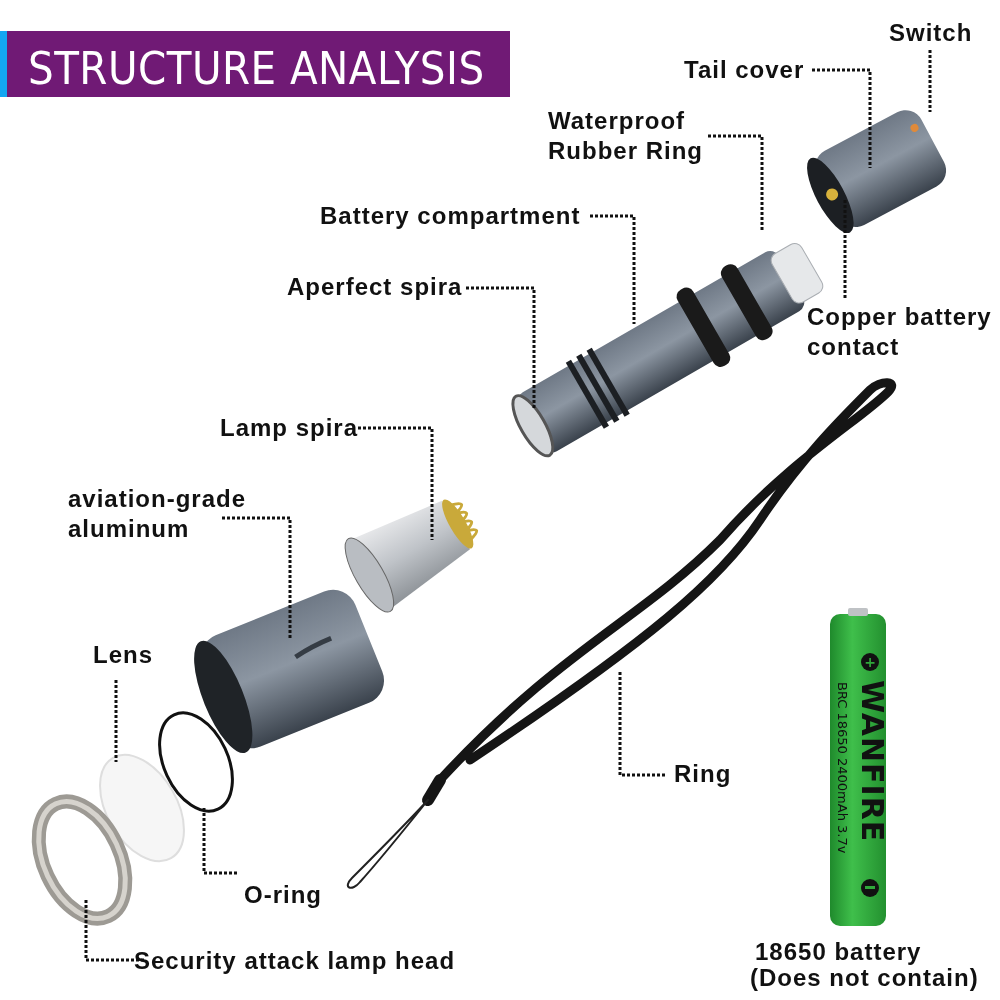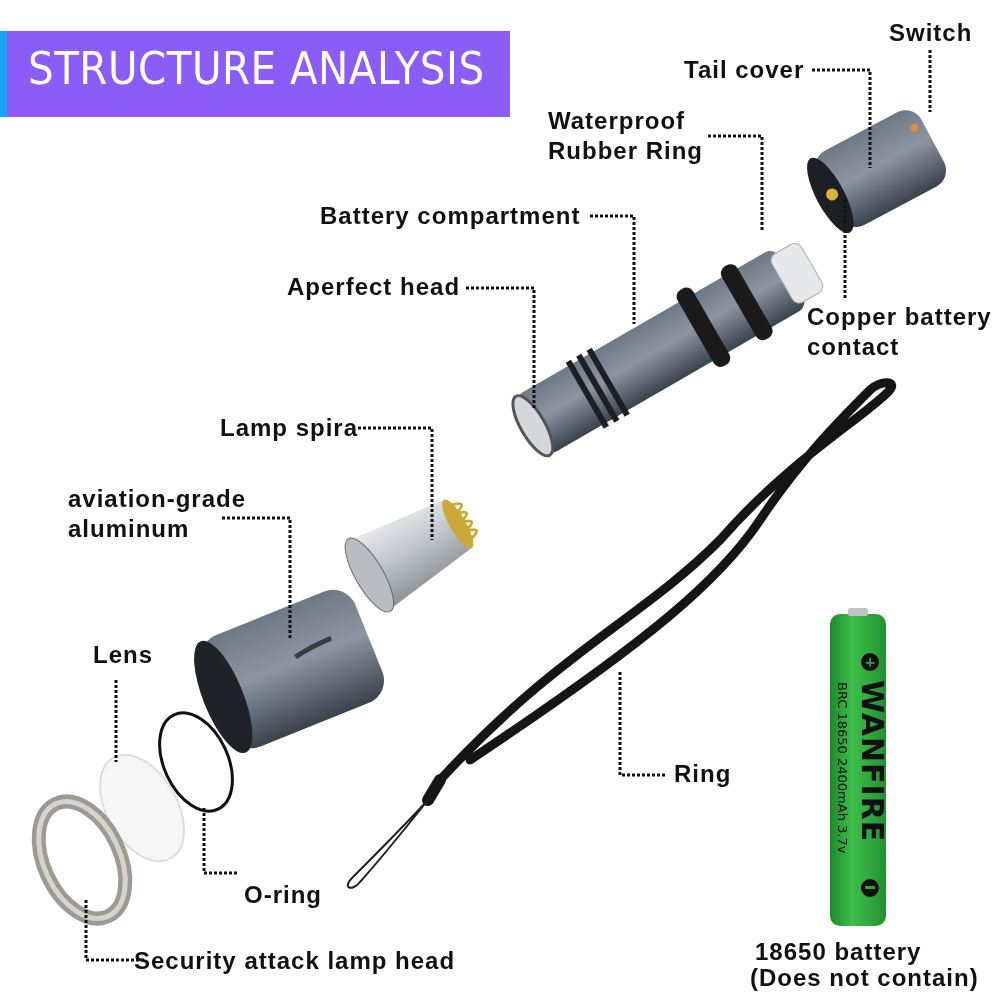--- a/index.html
+++ b/index.html
@@ -1,18 +1,18 @@
 <!DOCTYPE html>
 <html><head>
 <meta charset="utf-8">
 <style>
   html, body { margin:0; padding:0; background:#ffffff; }
   body { width:1000px; height:1000px; position:relative; overflow:hidden;
          font-family:"Liberation Sans", "DejaVu Sans", sans-serif; }
-  .banner { position:absolute; left:0; top:31px; width:510px; height:86px; background:#8b5cf6; }
+  .banner { position:absolute; left:0; top:31px; width:510px; height:66px; background:#701a75; }
   .banner-accent { position:absolute; left:0; top:0; width:7px; height:100%; background:#14a6f2; }
   .banner-title { position:absolute; left:28px; top:12px; color:#ffffff; font-size:44px; letter-spacing:0.5px;
                   font-family:"DejaVu Sans", "Liberation Sans", sans-serif; font-weight:normal; transform:scaleX(0.92); transform-origin:left center; white-space:nowrap; }
   .label { position:absolute; color:#111111; font-weight:bold; font-size:24px; line-height:30px; letter-spacing:1px; white-space:nowrap; }
   .center { }
   svg#art { position:absolute; left:0; top:0; }
   .leader { fill:none; stroke:#111; stroke-width:3; stroke-dasharray:3 2; }
 </style>
 </head>
 <body>
@@ -112,21 +112,21 @@
     <path class="leader" d="M620 672 L620 775 L666 775"></path>
     <path class="leader" d="M86 900 L86 960 L144 960"></path>
   </g>
 </svg>
 
 <div class="label" style="left:889px;top:18px;">Switch</div>
 <div class="label" style="left:684px;top:55px;">Tail cover</div>
 <div class="label" style="left:548px;top:106px;">Waterproof</div>
 <div class="label" style="left:548px;top:136px;">Rubber Ring</div>
 <div class="label" style="left:320px;top:201px;">Battery compartment</div>
-<div class="label" style="left:287px;top:272px;">Aperfect head</div>
+<div class="label" style="left:287px;top:272px;">Aperfect spira</div>
 <div class="label" style="left:807px;top:302px;">Copper battery</div>
 <div class="label" style="left:807px;top:332px;">contact</div>
 <div class="label" style="left:220px;top:413px;">Lamp spira</div>
 <div class="label" style="left:68px;top:484px;">aviation-grade</div>
 <div class="label" style="left:68px;top:514px;">aluminum</div>
 <div class="label" style="left:93px;top:640px;">Lens</div>
 <div class="label" style="left:244px;top:880px;text-align:center;">O-ring</div>
 <div class="label" style="left:674px;top:759px;">Ring</div>
 <div class="label" style="left:134px;top:946px;">Security attack lamp head</div>
 <div class="label center" style="left:755px;top:937px;width:240px;">18650 battery</div>

